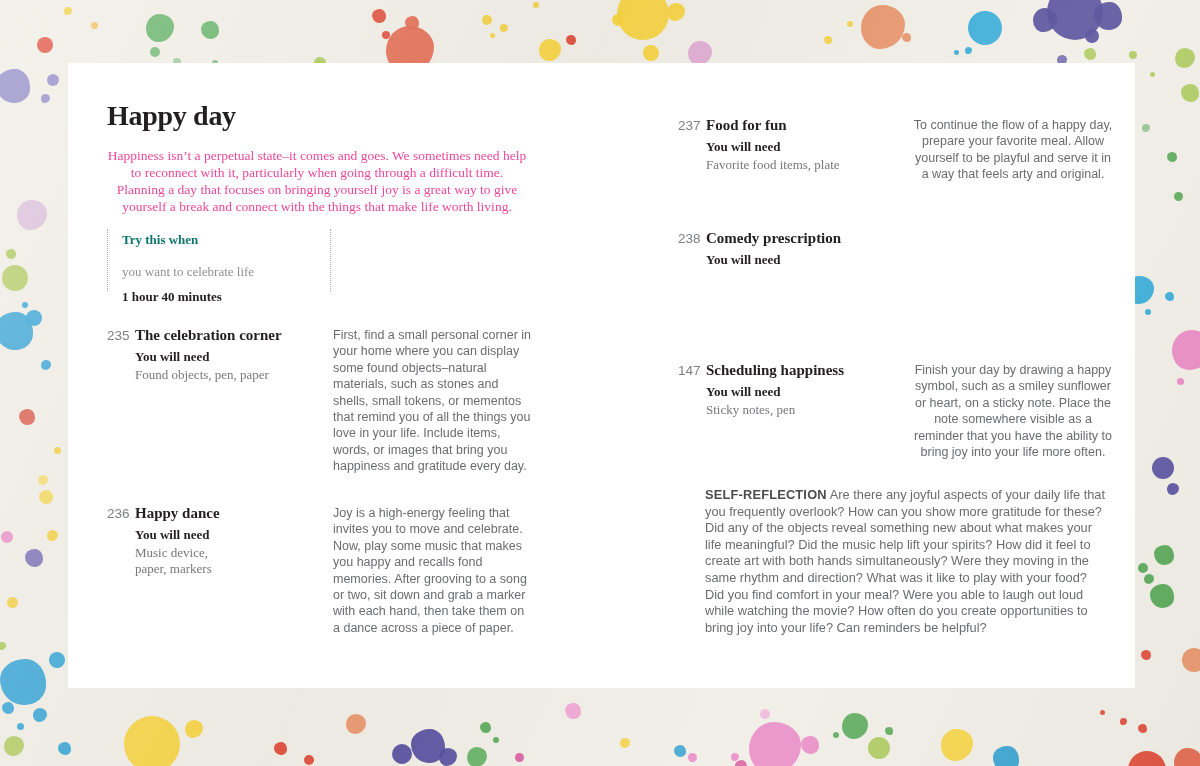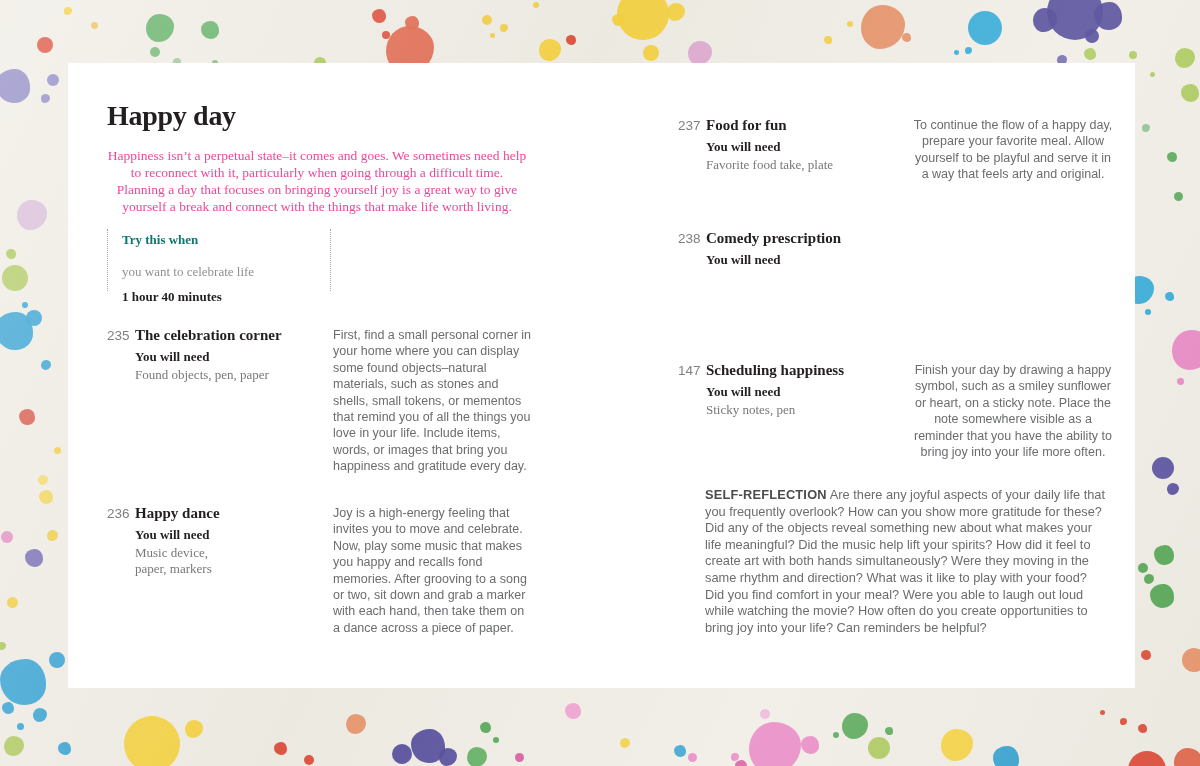--- a/index.html
+++ b/index.html
@@ -194,21 +194,21 @@
 paper, markers</div>
       </div>
       <p class="desc">Joy is a high-energy feeling that invites you to move and celebrate. Now, play some music that makes you happy and recalls fond memories. After grooving to a song or two, sit down and grab a marker with each hand, then take them on a dance across a piece of paper.</p>
     </div>
 
     <div class="activity col-right" style="top:53px">
       <span class="num">237</span>
       <div class="meta">
         <h2 class="atitle">Food for fun</h2>
         <div class="ywn">You will need</div>
-        <div class="mats">Favorite food take, plate</div>
+        <div class="mats">Favorite food items, plate</div>
       </div>
       <p class="desc">To continue the flow of a happy day, prepare your favorite meal. Allow yourself to be playful and serve it in a way that feels arty and original.</p>
     </div>
 
     <div class="activity col-right" style="top:166px">
       <span class="num">238</span>
       <div class="meta">
         <h2 class="atitle">Comedy prescription</h2>
         <div class="ywn">You will need</div>
       </div>

